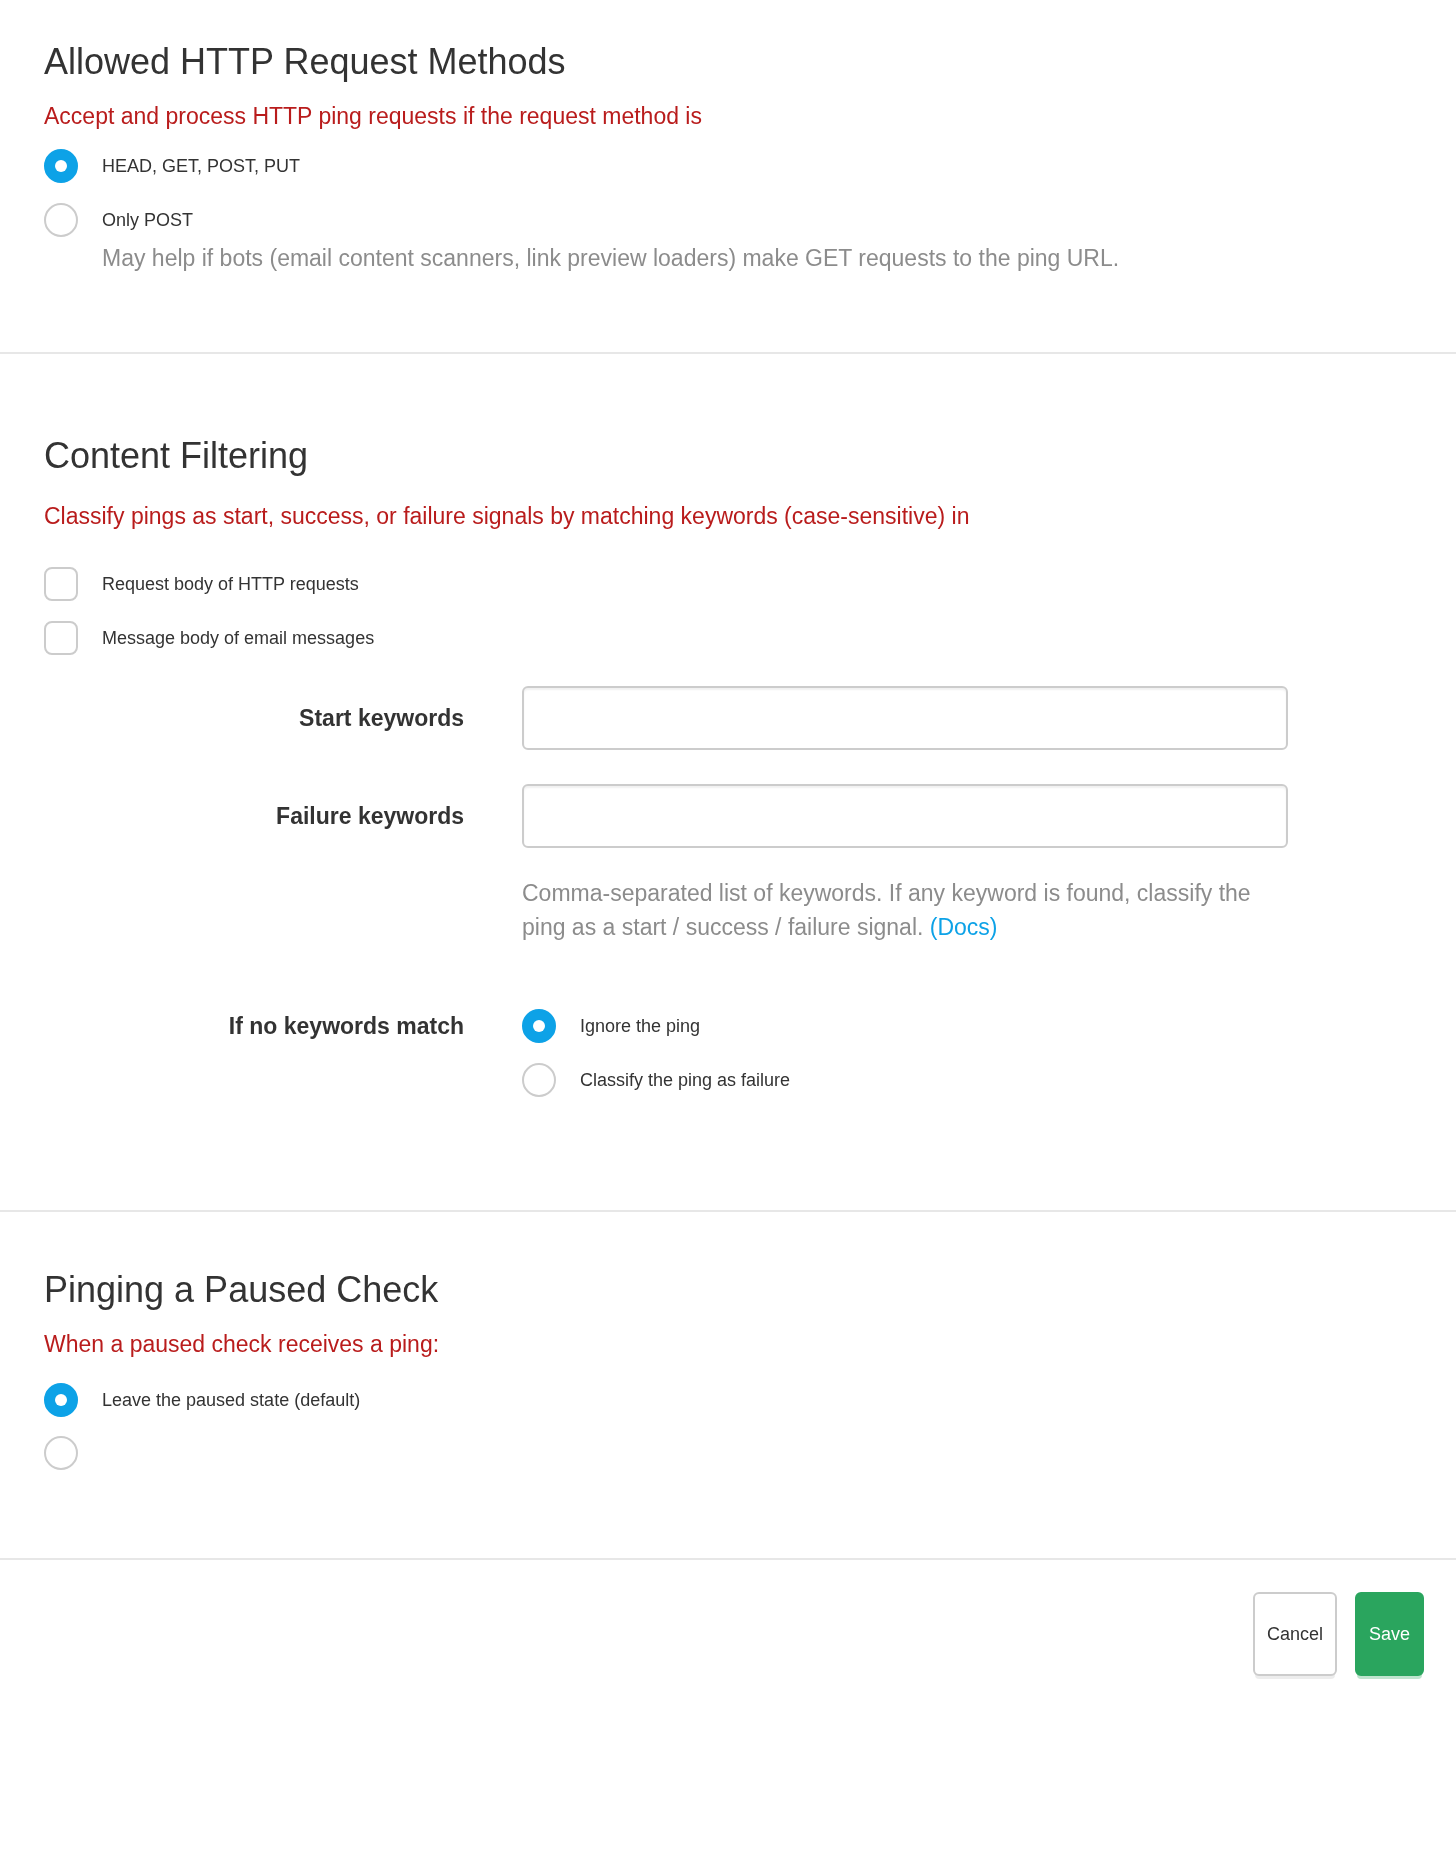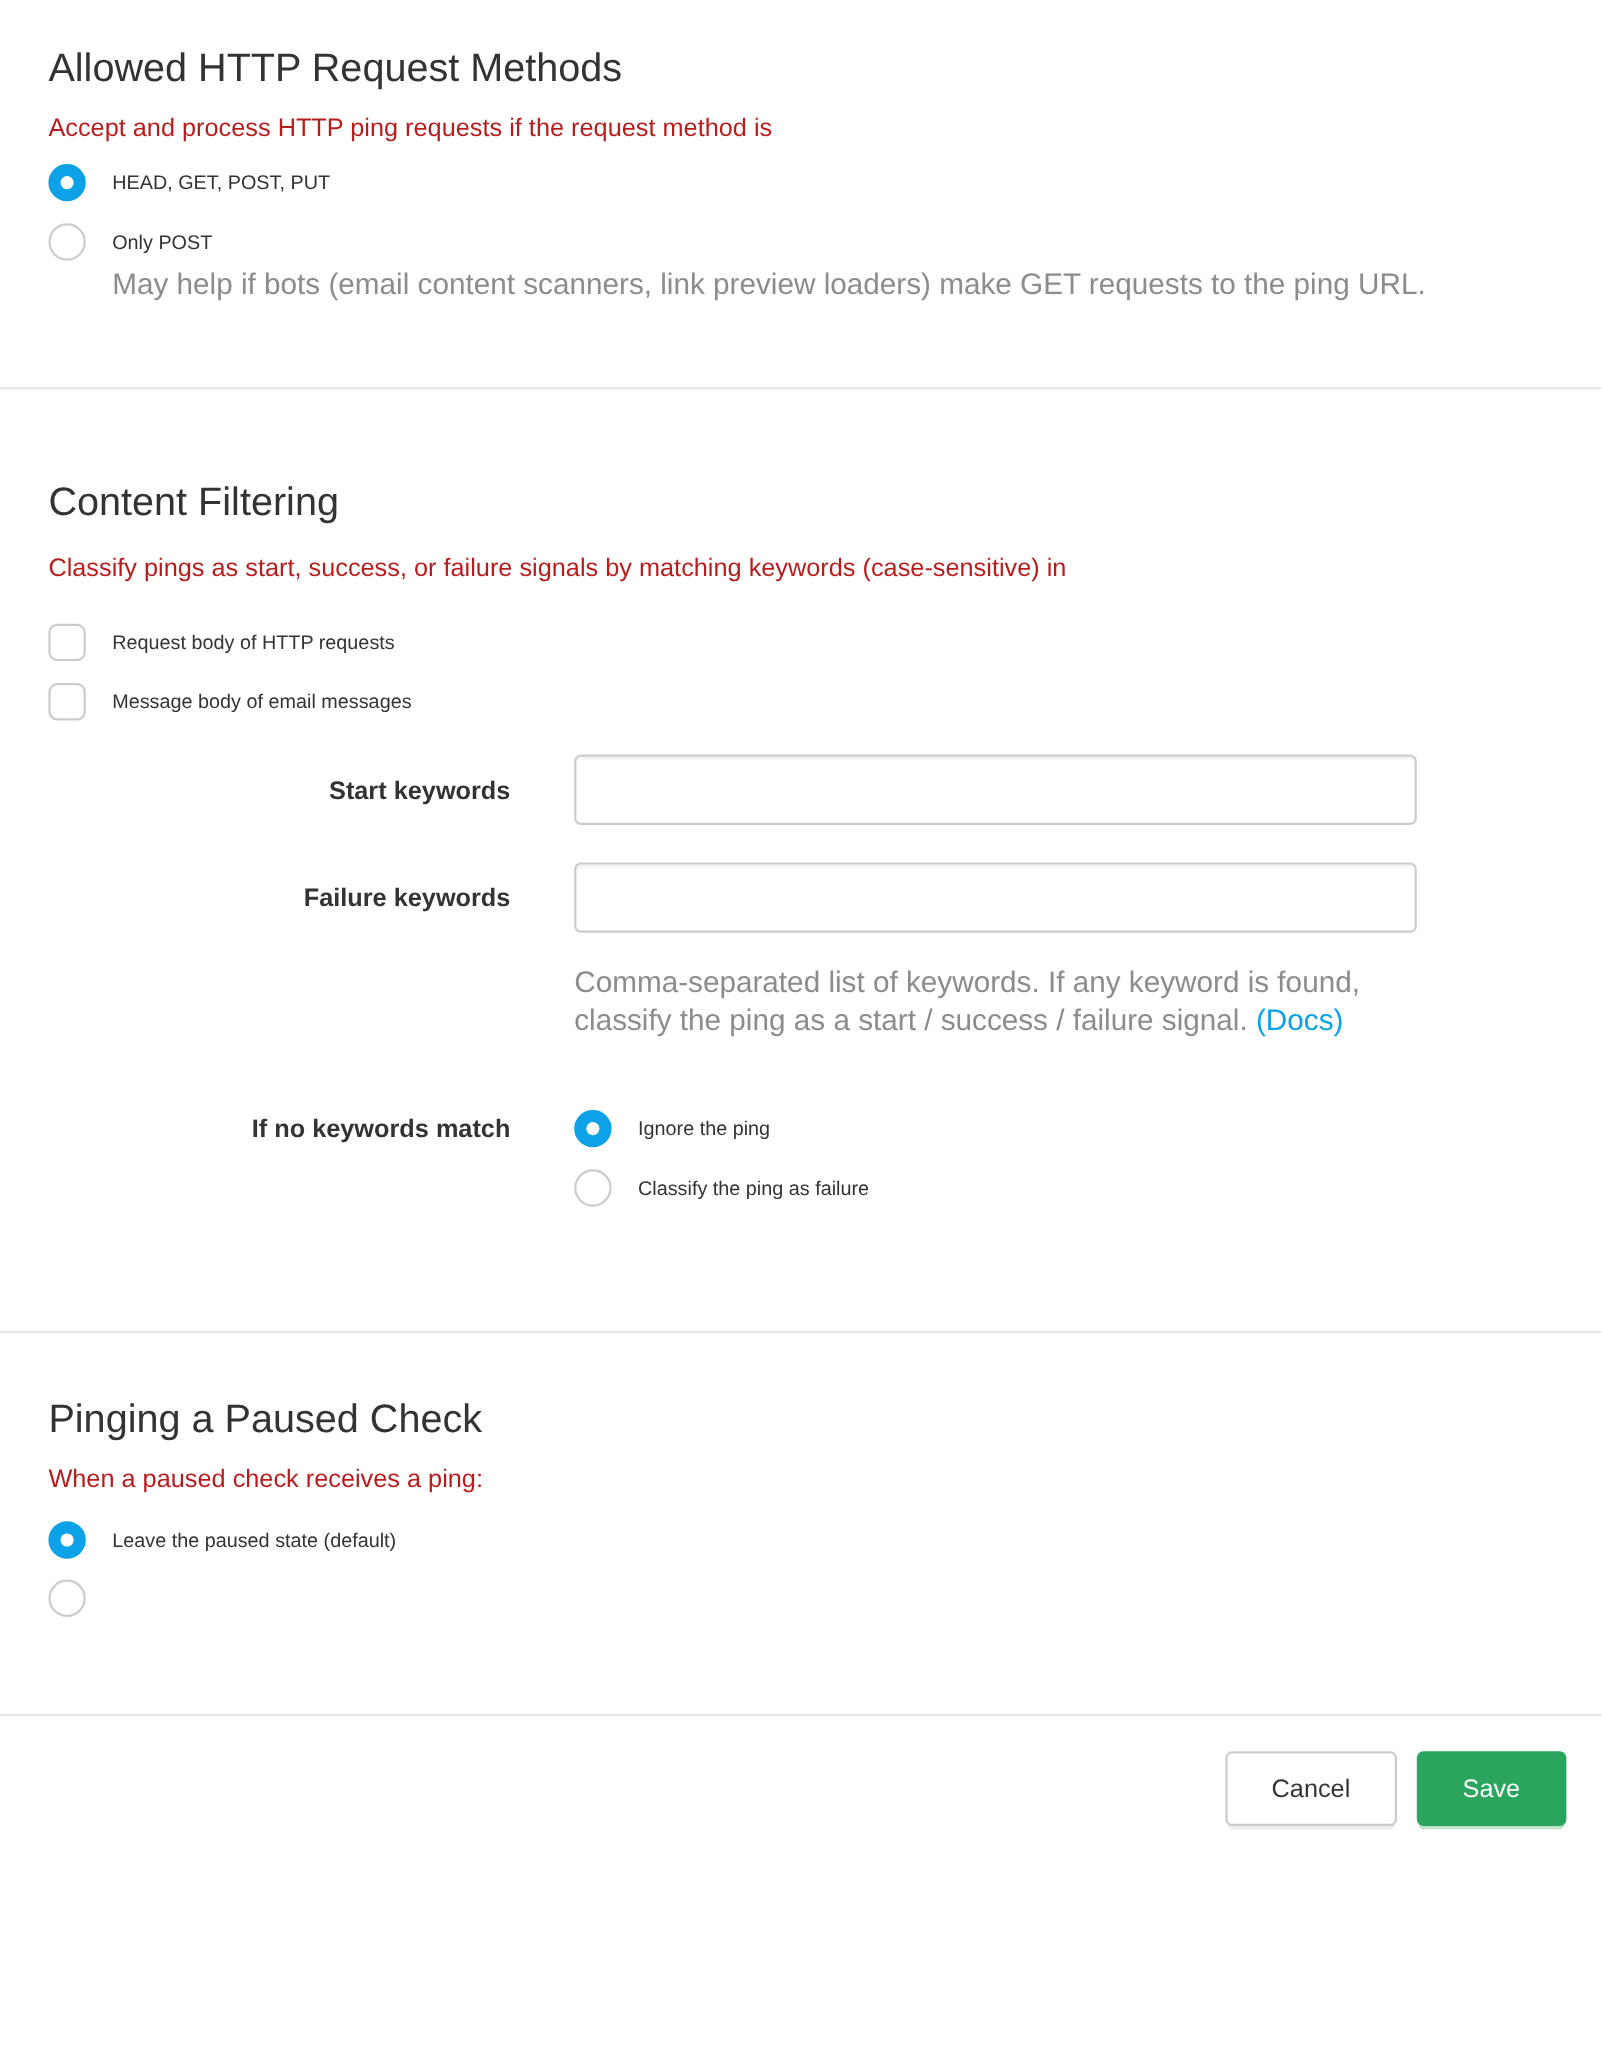--- a/index.html
+++ b/index.html
@@ -89,21 +89,21 @@
     color: #ffffff;
     font-size: 26px;
     font-weight: bold;
     line-height: 30px;
     text-align: center;
   }
   [data-checked="true"] .checkbox::after { display: block; }
 
   .help-text {
     color: #8c8c8c;
-    font-size: 27px;
+    font-size: 23px;
     line-height: 34px;
   }
   .sec-1 .help-text {
     margin-top: 6px;
     margin-left: 58px;
     line-height: 28px;
   }
 
   .cb-group { margin-top: 36px; }
   .cb-group .opt-row:first-child { margin-top: 0; }
@@ -165,26 +165,26 @@
 
   
   .footer {
     padding: 32px 32px 30px 44px;
     display: flex;
     justify-content: flex-end;
     align-items: center;
     gap: 18px;
   }
   .btn {
-    height: 68px;
+    height: 84px;
     border-radius: 6px;
-    font-size: 23px;
+    font-size: 18px;
     font-family: "Liberation Sans", "DejaVu Sans", sans-serif;
     cursor: pointer;
-    padding: 0 40px;
+    padding: 0 12px;
   }
   .btn-cancel {
     background: #ffffff;
     border: 2px solid #cccccc;
     color: #333333;
     box-shadow: 0 5px 0 -2px rgba(0,0,0,0.07);
   }
   .btn-save {
     background: var(--save-green, #2aa55e);
     border: 2px solid var(--save-green, #2aa55e);

